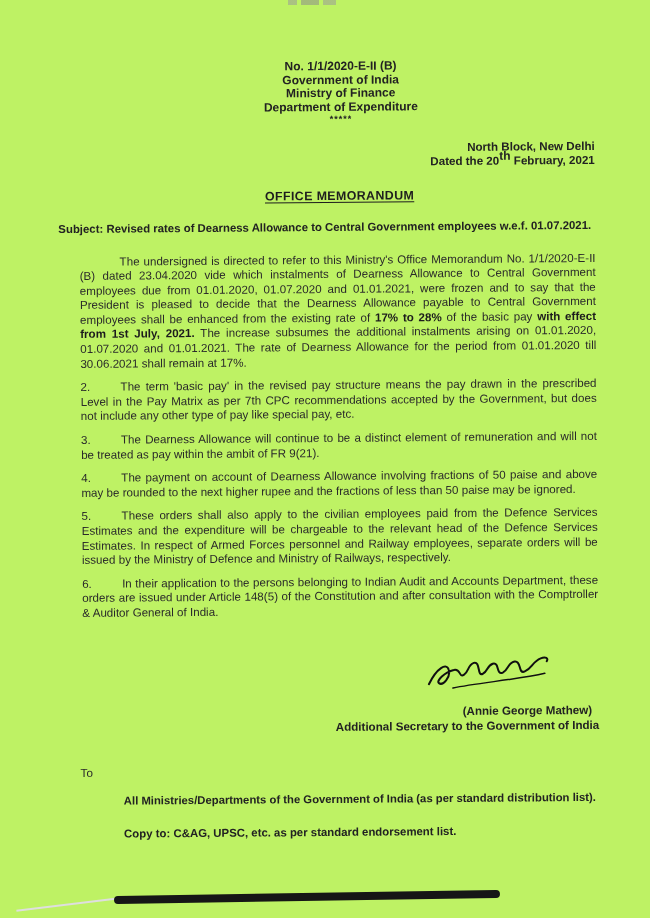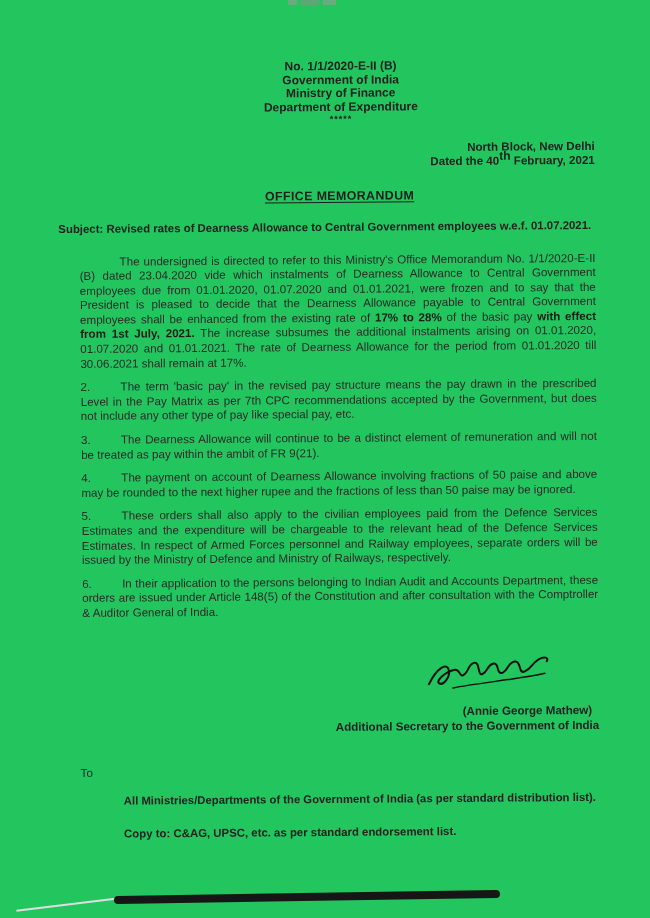--- a/index.html
+++ b/index.html
@@ -1,21 +1,21 @@
 <!DOCTYPE html>
 <html><head>
 <meta charset="utf-8">
 <style>
   * { box-sizing: border-box; margin: 0; padding: 0; }
   html, body { background: #ffffff; }
   .page {
     position: relative;
     width: 650px;
     height: 918px;
-    background: #22c55e;
+    background: #bef264;
     overflow: hidden;
     font-family: "Liberation Sans", "DejaVu Sans", sans-serif;
     color: #2a2a2a;
   }
   .doc {
     position: absolute;
     left: 57px;
     top: 60px;
     width: 537px;
     transform: rotate(-0.45deg);
@@ -101,21 +101,21 @@
     <div class="letterhead">
       <div>No. 1/1/2020-E-II (B)</div>
       <div>Government of India</div>
       <div>Ministry of Finance</div>
       <div>Department of Expenditure</div>
       <div class="stars">*****</div>
     </div>
 
     <div class="date-block">
       <div>North Block, New Delhi</div>
-      <div><span>Dated the 40</span><sup>th</sup><span> February, 2021</span></div>
+      <div><span>Dated the 20</span><sup>th</sup><span> February, 2021</span></div>
     </div>
 
     <div class="memo-title"><span class="underline">OFFICE MEMORANDUM</span></div>
 
     <p class="subject">Subject: Revised rates of Dearness Allowance to Central Government employees w.e.f. 01.07.2021.</p>
 
     <p class="para para1"><span>The undersigned is directed to refer to this Ministry's Office Memorandum No. 1/1/2020-E-II (B) dated 23.04.2020 vide which instalments of Dearness Allowance to Central Government employees due from 01.01.2020, 01.07.2020 and 01.01.2021, were frozen and to say that the President is pleased to decide that the Dearness Allowance payable to Central Government employees shall be enhanced from the existing rate of </span><b>17% to 28%</b><span> of the basic pay </span><b>with effect from 1st July, 2021.</b><span> The increase subsumes the additional instalments arising on 01.01.2020, 01.07.2020 and 01.01.2021. The rate of Dearness Allowance for the period from 01.01.2020 till 30.06.2021 shall remain at 17%.</span></p>
 
     <p class="para"><span class="pnum">2.</span><span>The term 'basic pay' in the revised pay structure means the pay drawn in the prescribed Level in the Pay Matrix as per 7th CPC recommendations accepted by the Government, but does not include any other type of pay like special pay, etc.</span></p>
 

